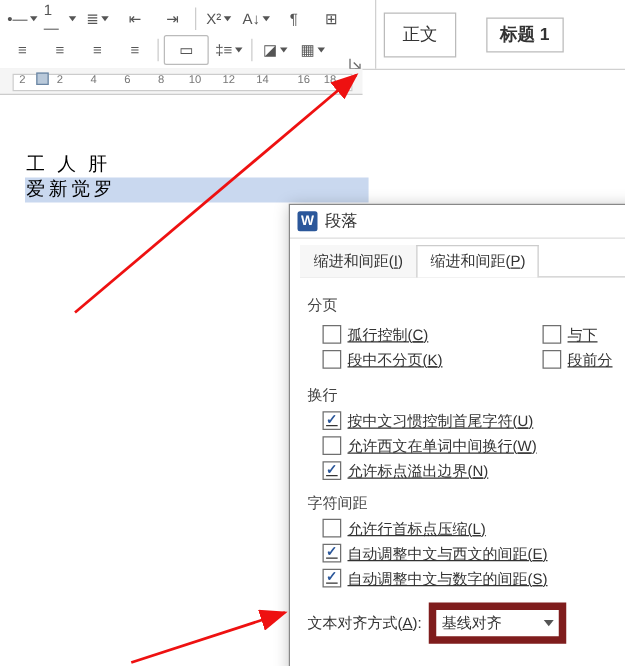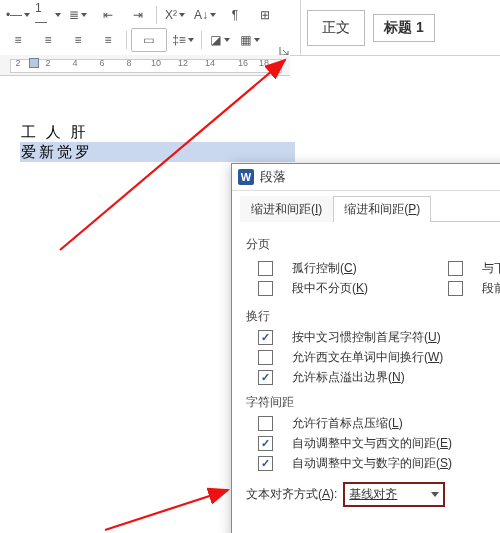--- a/index.html
+++ b/index.html
@@ -58,21 +58,21 @@
     width: 1px;
     height: 18px;
     background: #ccc;
     margin: 0 2px;
   }
   .style-pane {
     flex: 1;
     display: flex;
     align-items: center;
     padding: 6px;
-    gap: 8px;
+    gap: 24px;
     border-left: 1px solid #d0d0d0;
   }
   .style-box {
     border: 1px solid #bbb;
     padding: 8px 14px;
     text-align: center;
     font-size: 14px;
     cursor: pointer;
     background: #fff;
   }
@@ -221,24 +221,25 @@
     margin: 8px 0 4px 0;
     font-size: 12px;
     color: #444;
   }
   .chk-row {
     display: flex;
     gap: 28px;
   }
   .chk {
     display: flex;
-    align-items: center;
-    gap: 19px;
+    align-items: flex-start;
+    gap: 5px;
     margin: 3px 0 3px 12px;
     cursor: pointer;
+    text-decoration: underline;
   }
   .chk-box {
     width: 13px;
     height: 13px;
     border: 1px solid #6f6f6f;
     background: #fff;
     display: flex;
     align-items: center;
     justify-content: center;
   }
@@ -251,28 +252,27 @@
   }
   .chk label u { text-decoration: underline; }
 
   .align-row {
     display: flex;
     align-items: center;
     gap: 6px;
     margin: 10px 0 0 0;
   }
   .align-row .sel {
-    border: 2px solid #7f1d1d;
+    border: 6px solid #7f1d1d;
     padding: 2px 4px;
     width: 90px;
     display: flex;
     align-items: center;
     justify-content: space-between;
     cursor: pointer;
-    text-decoration: underline;
   }
   .sel .caret {
     border-left: 4px solid transparent;
     border-right: 4px solid transparent;
     border-top: 5px solid #555;
   }
 
   
   .arrows {
     position: absolute;

